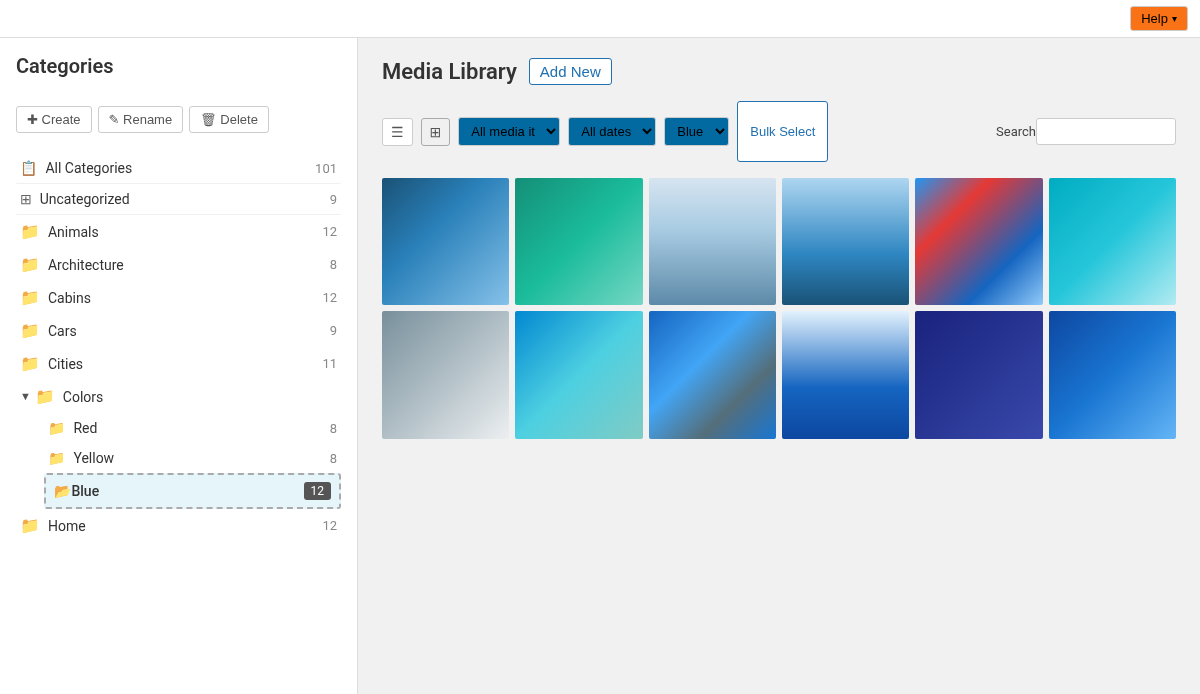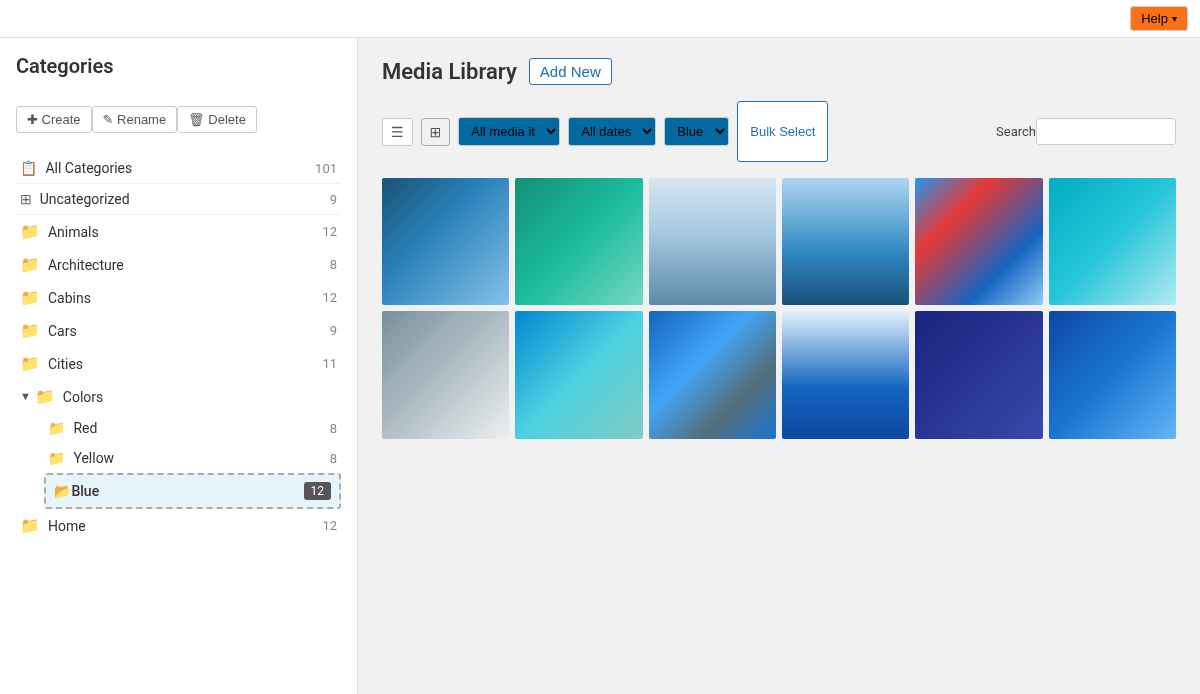--- a/index.html
+++ b/index.html
@@ -9,21 +9,21 @@
     .top-bar { background: #fff; border-bottom: 1px solid #ddd; display: flex; justify-content: flex-end; padding: 6px 12px; }
     .help-btn { background: #f97316; border: 1px solid #ccc; border-radius: 3px; padding: 4px 10px; cursor: pointer; font-size: 13px; display: flex; align-items: center; gap: 4px; }
     .help-btn .chevron { font-size: 10px; }
 
     
     .main-layout { display: flex; flex: 1; overflow: hidden; }
 
     
     .sidebar { width: 358px; background: #fff; border-right: 1px solid #ddd; overflow-y: auto; padding: 16px; flex-shrink: 0; }
     .sidebar-title { font-size: 20px; font-weight: 600; margin-bottom: 16px; }
-    .sidebar-actions { display: flex; margin-bottom: 20px; margin-top: 28px; }
+    .sidebar-actions { display: flex; gap: 6px; margin-bottom: 20px; margin-top: 28px; }
     .sidebar-btn { background: #fff; border: 1px solid #ccc; border-radius: 3px; padding: 5px 10px; cursor: pointer; font-size: 13px; display: flex; align-items: center; gap: 4px; color: #555; }
 
     .category-item { display: flex; align-items: center; padding: 7px 4px; cursor: pointer; border-radius: 2px; }
     .category-item .cat-icon { margin-right: 8px; color: #666; font-size: 16px; }
     .category-item .cat-label { flex: 1; font-size: 14px; }
     .category-item .cat-count { color: #888; font-size: 13px; }
     .category-item.top-level { border-bottom: 1px solid #f0f0f0; }
     .category-item.top-level .cat-icon { font-size: 14px; }
 
     .sub-items { padding-left: 28px; }

